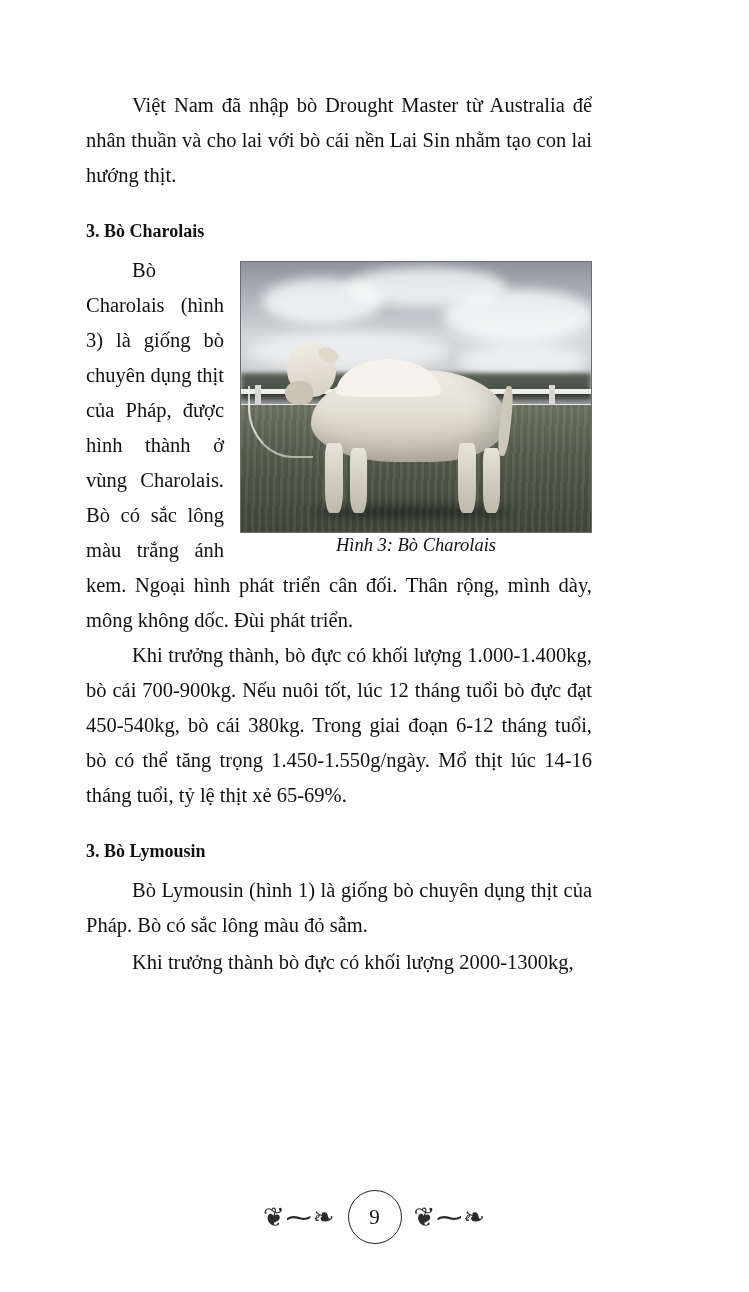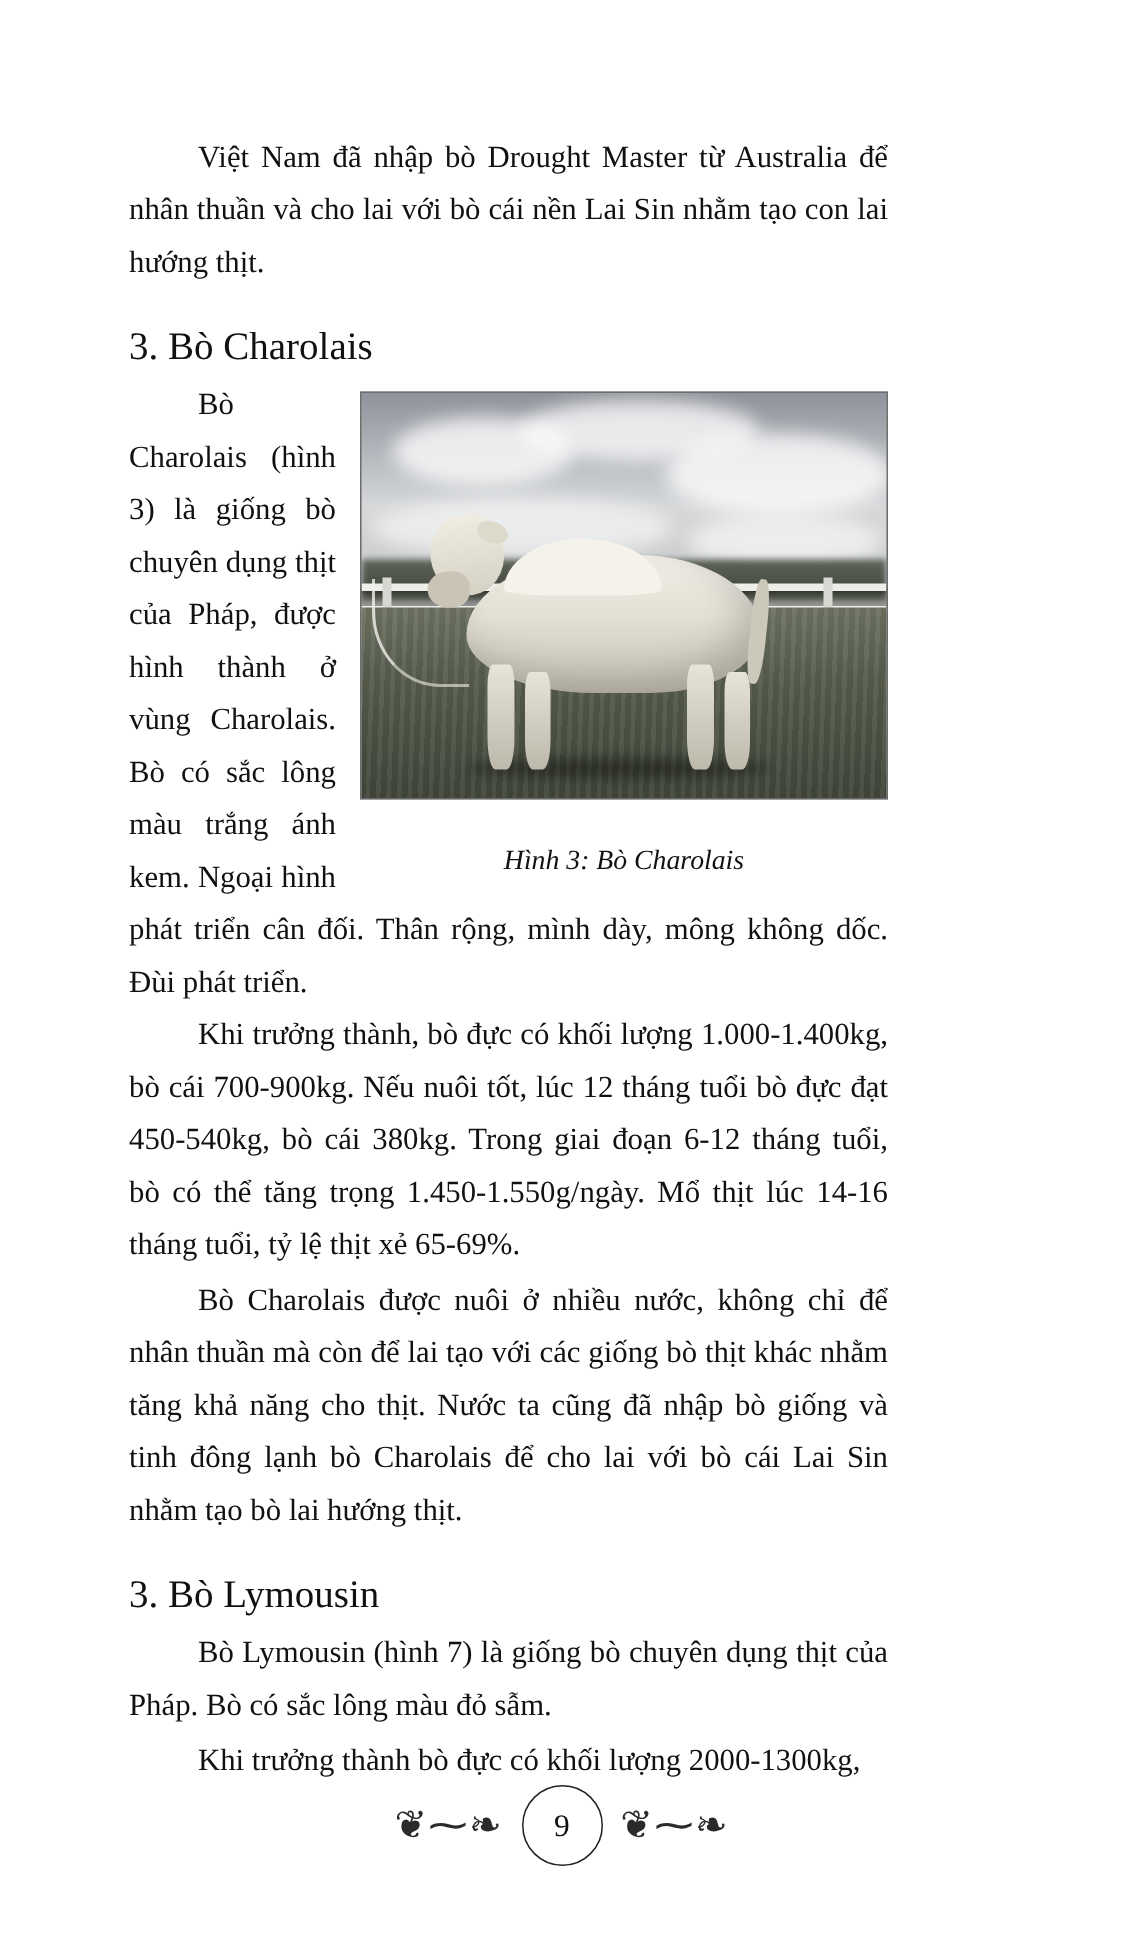--- a/index.html
+++ b/index.html
@@ -27,23 +27,23 @@
     margin: 0 0 2px 0;
     font-size: 20.5px;
     line-height: 35px;
     text-align: justify;
     text-indent: 46px;
     text-justify: inter-word;
     hyphens: none;
   }
   h3.heading {
     margin: 22px 0 6px 0;
-    font-size: 26px;
+    font-size: 18px;
     line-height: 32px;
-    font-weight: normal;
+    font-weight: bold;
     text-align: left;
   }
   .figure-float {
     float: right;
     width: 352px;
     margin: 8px 0 6px 16px;
   }
   .figure-img {
     width: 352px;
     height: 272px;
@@ -51,21 +51,21 @@
     border: 1px solid #6d6d6d;
     box-sizing: border-box;
     position: relative;
     overflow: hidden;
     background: #9a9a9a;
   }
   .figure-caption {
     text-align: center;
     font-size: 18.5px;
     font-style: italic;
-    margin-top: 29px;
+    margin-top: 0;
     line-height: 24px;
   }
   .wrap-text {
     font-size: 20.5px;
     line-height: 35px;
     text-align: justify;
     text-indent: 46px;
     margin: 0;
   }
   .clear { clear: both; }
@@ -230,25 +230,24 @@
     </div>
     <div class="figure-caption">Hình 3: Bò Charolais</div>
   </div>
 
   <p class="wrap-text">Bò Charolais (hình 3) là giống bò chuyên dụng thịt của Pháp, được hình thành ở vùng Charolais. Bò có sắc lông màu trắng ánh kem. Ngoại hình phát triển cân đối. Thân rộng, mình dày, mông không dốc. Đùi phát triển.</p>
 
   <div class="clear"></div>
 
   <p class="body-text">Khi trưởng thành, bò đực có khối lượng 1.000-1.400kg, bò cái 700-900kg. Nếu nuôi tốt, lúc 12 tháng tuổi bò đực đạt 450-540kg, bò cái 380kg. Trong giai đoạn 6-12 tháng tuổi, bò có thể tăng trọng 1.450-1.550g/ngày. Mổ thịt lúc 14-16 tháng tuổi, tỷ lệ thịt xẻ 65-69%.</p>
 
-  <p class="body-text">Bò Charolais được nuôi ở nhiều nước, không chỉ để nhân thuần mà còn để lai tạo với các giống bò thịt khác nhằm tăng khả năng cho thịt. Nước ta cũng đã nhập bò giống và tinh đông lạnh bò Charolais để cho lai với bò cái Lai Sin nhằm tạo bò lai hướng thịt.</p>
 
   <h3 class="heading">3. Bò Lymousin</h3>
 
-  <p class="body-text">Bò Lymousin (hình 7) là giống bò chuyên dụng thịt của Pháp. Bò có sắc lông màu đỏ sẫm.</p>
+  <p class="body-text">Bò Lymousin (hình 1) là giống bò chuyên dụng thịt của Pháp. Bò có sắc lông màu đỏ sẫm.</p>
 
   <p class="body-text">Khi trưởng thành bò đực có khối lượng 2000-1300kg,</p>
 
 </div>
 
 <div class="footer">
   <span class="orn orn-left">❦⁓❧</span>
   <span class="page-circle">9</span>
   <span class="orn orn-right">❦⁓❧</span>
 </div>

